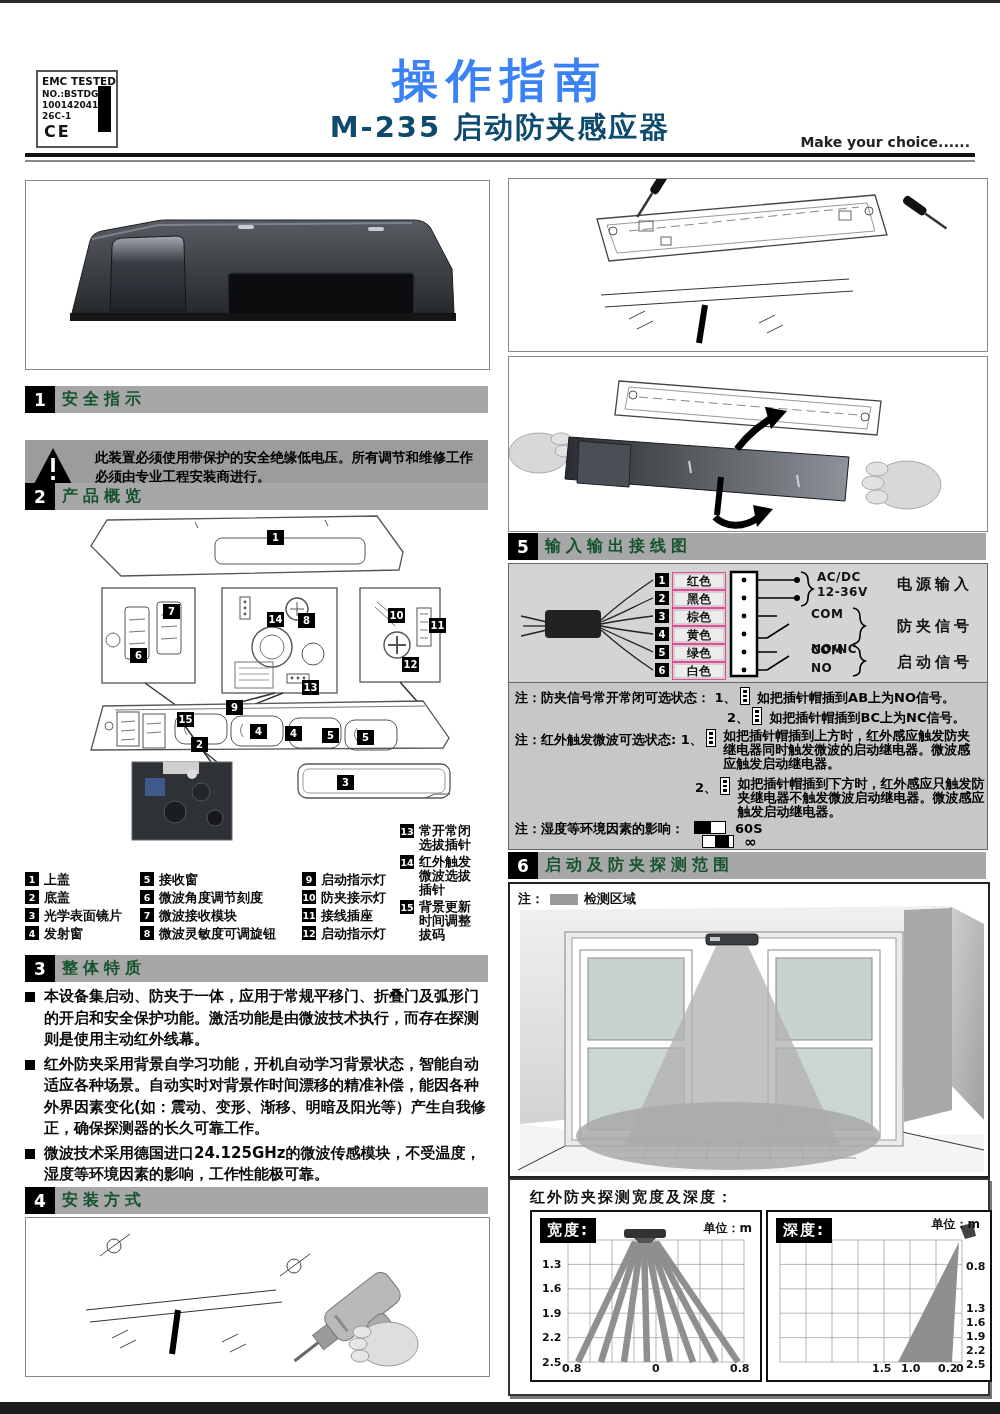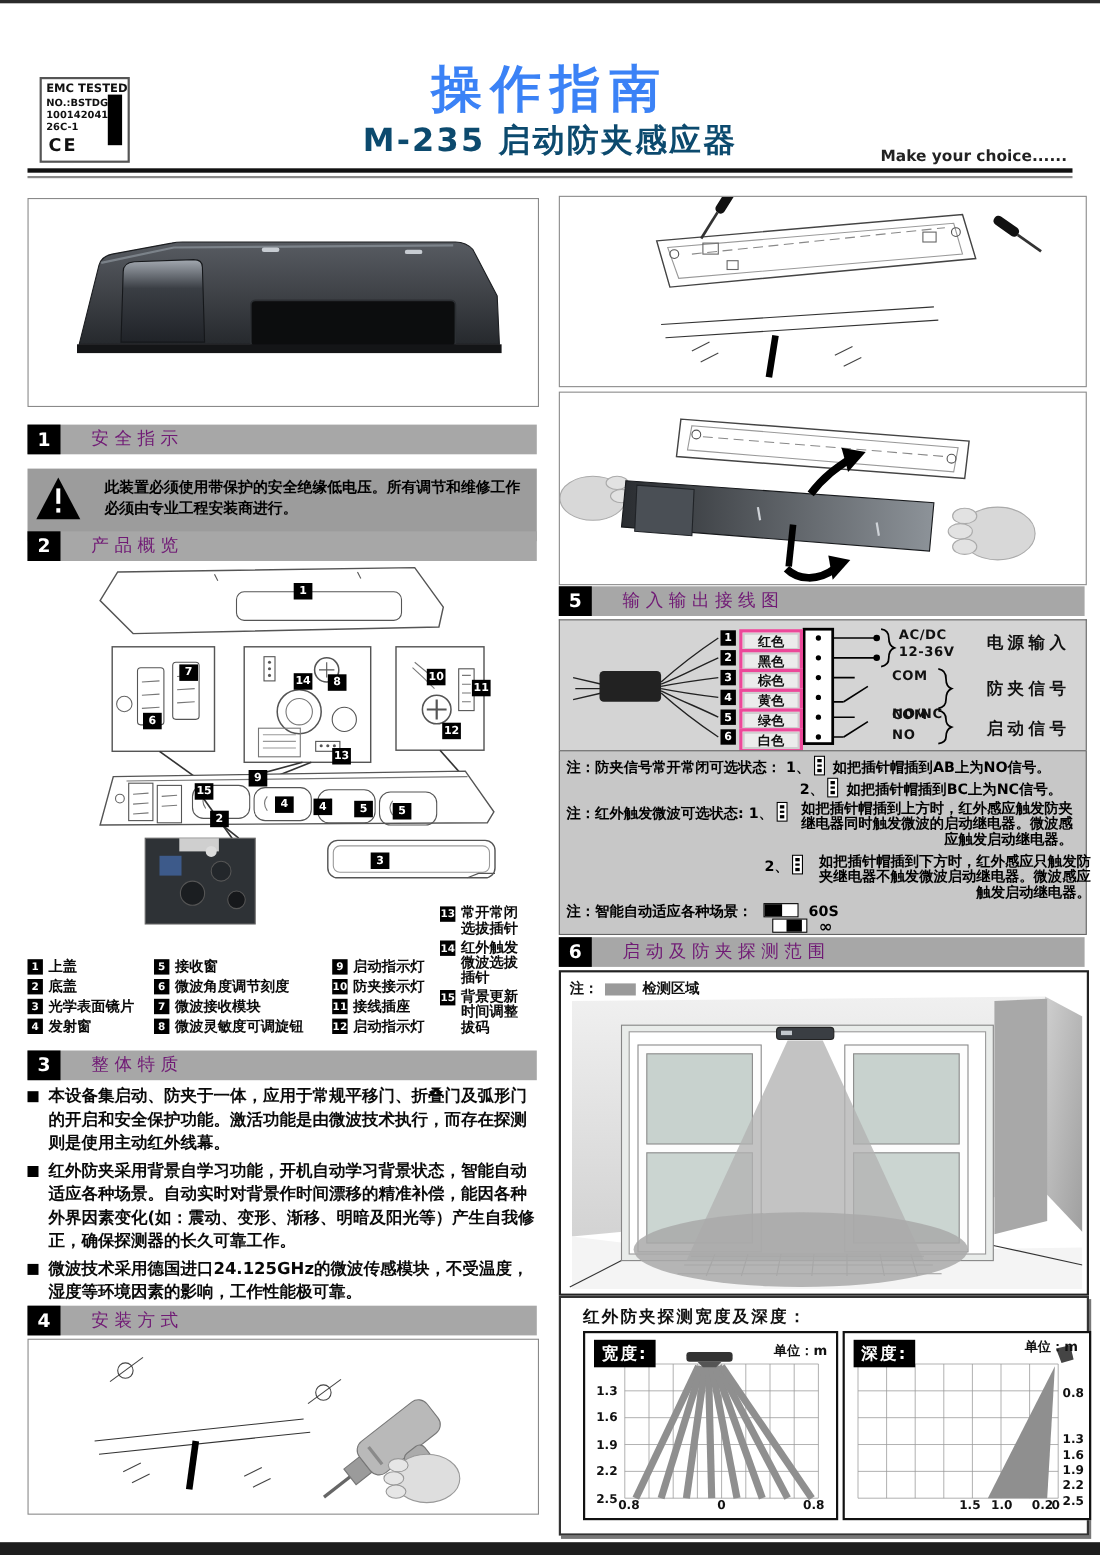--- a/index.html
+++ b/index.html
@@ -20,26 +20,26 @@
   .h-title{position:absolute;left:0;top:50px;width:1000px;text-align:center;font-size:46px;font-weight:bold;letter-spacing:8px;color:#3b82f6;}
   .h-sub{position:absolute;left:0;top:108px;width:1000px;text-align:center;font-size:29px;font-weight:bold;letter-spacing:2px;color:#0c4a6e;}
   .h-tag{position:absolute;right:30px;top:134px;font-size:14px;font-weight:bold;color:#222;}
   .rule1{position:absolute;left:25px;top:153px;width:950px;height:4px;background:#111;}
   .rule2{position:absolute;left:25px;top:160px;width:950px;height:2px;background:#8a8a8a;}
 
   
   .secbar{position:absolute;height:27px;background:#a7a7a7;display:flex;align-items:center;}
   .secnum{width:30px;height:27px;background:#000;color:#fff;font-weight:bold;font-size:17px;
           display:flex;align-items:center;justify-content:center;flex:none;}
-  .sectitle{margin-left:28px;font-weight:normal;font-size:16px;letter-spacing:5px;color:#701a75;}
+  .sectitle{margin-left:7px;font-weight:bold;font-size:16px;letter-spacing:5px;color:#14532d;}
 
   .framebox{position:absolute;border:1px solid #8a8a8a;background:#fff;}
 
   
-  .warnbox{position:absolute;left:25px;top:426px;width:463px;height:66px;background:#9c9c9c;}
+  .warnbox{position:absolute;left:25px;top:440px;width:463px;height:66px;background:#9c9c9c;}
   .warntext{position:absolute;left:70px;top:8px;width:390px;font-size:13.5px;font-weight:bold;line-height:19px;color:#000;}
 
   
   .part{display:flex;align-items:flex-start;font-size:13px;font-weight:bold;line-height:15px;margin-bottom:3px;color:#0a0a0a;}
   .pnum{display:inline-flex;width:14px;height:14px;background:#000;color:#fff;font-size:9.5px;font-weight:bold;
         align-items:center;justify-content:center;margin-right:5px;flex:none;}
   .pcol{position:absolute;}
   .pwrap span.lbl{display:inline-block;width:58px;line-height:14px;}
 
   
@@ -49,28 +49,28 @@
 
   
   .tag{position:absolute;min-width:15px;height:15px;background:#000;color:#fff;font-size:10px;font-weight:bold;
        display:flex;align-items:center;justify-content:center;padding:0 1px;}
 
   
   .wirepanel{position:absolute;left:508px;top:563px;width:478px;height:118px;background:#d4d4d4;border:1px solid #666;border-bottom:none;}
   .notepanel{position:absolute;left:508px;top:682px;width:478px;height:166px;background:#c7c7c7;border:1px solid #666;}
   .wnum{position:absolute;width:14px;height:14px;background:#000;color:#fff;font-size:10px;font-weight:bold;
         display:flex;align-items:center;justify-content:center;}
-  .wlbl{position:absolute;width:52px;height:16px;border:3px solid #ec4899;background:#ececec;box-shadow:inset 0 0 0 2px #cfcfcf;
+  .wlbl{position:absolute;width:52px;height:16px;border:1px solid #ec4899;background:#ececec;box-shadow:inset 0 0 0 2px #cfcfcf;
         font-size:12px;font-weight:bold;display:flex;align-items:center;justify-content:center;}
   .wterm{position:absolute;font-size:12px;font-weight:bold;letter-spacing:.5px;}
   .wgroup{position:absolute;font-size:15px;font-weight:bold;letter-spacing:4px;}
 
   
   .noteline{position:absolute;font-size:13px;font-weight:bold;line-height:14px;white-space:nowrap;color:#000;}
-  .wraptext{display:inline-block;white-space:normal;vertical-align:top;text-align:right;}
+  .wraptext{display:inline-block;white-space:normal;vertical-align:top;}
   .jp{display:inline-block;width:8px;height:16px;border:1px solid #000;background:#fff;vertical-align:-3px;margin:0 3px;}
   .jp i{display:block;width:4px;height:2.5px;background:#000;margin:2px auto 0;}
   .dip{display:inline-block;width:30px;height:11px;border:1px solid #000;background:#fff;vertical-align:-1px;margin:0 5px;position:relative;}
   .dip i{position:absolute;top:0;height:100%;background:#000;}
   .dip.l i{left:0;width:55%;}
   .dip.r i{left:40%;width:45%;}
 
   
   .doorbox{position:absolute;left:508px;top:882px;width:478px;height:292px;border:2px solid #222;background:#fff;}
   .legend{position:absolute;left:8px;top:6px;font-size:13px;font-weight:bold;display:flex;align-items:center;gap:6px;}
@@ -514,21 +514,21 @@
     <div class="noteline" style="left:6px;top:46px;">
       <span>注：</span><span>红外触发微波可选状态:</span>
       <span>1、</span><span class="jp"><i></i><i></i><i></i></span>
       <span class="wraptext" style="width:252px;">如把插针帽插到上方时，红外感应触发防夹继电器同时触发微波的启动继电器。微波感应触发启动继电器。</span>
     </div>
     <div class="noteline" style="left:186px;top:94px;">
       <span>2、</span><span class="jp"><i></i><i></i><i></i></span>
       <span class="wraptext" style="width:254px;">如把插针帽插到下方时，红外感应只触发防夹继电器不触发微波启动继电器。微波感应触发启动继电器。</span>
     </div>
     <div class="noteline" style="left:6px;top:138px;">
-      <span>注：</span><span>智能自动适应各种场景：</span>
+      <span>注：</span><span>湿度等环境因素的影响：</span>
       <span class="dip l"><i></i></span>
       <span>60S</span>
     </div>
     <div class="noteline" style="left:188px;top:152px;font-size:15px;">
       <span class="dip r"><i></i></span>
       <span>∞</span>
     </div>
   </div>
 
   <div class="secbar" style="left:508px;top:852px;width:478px;">

